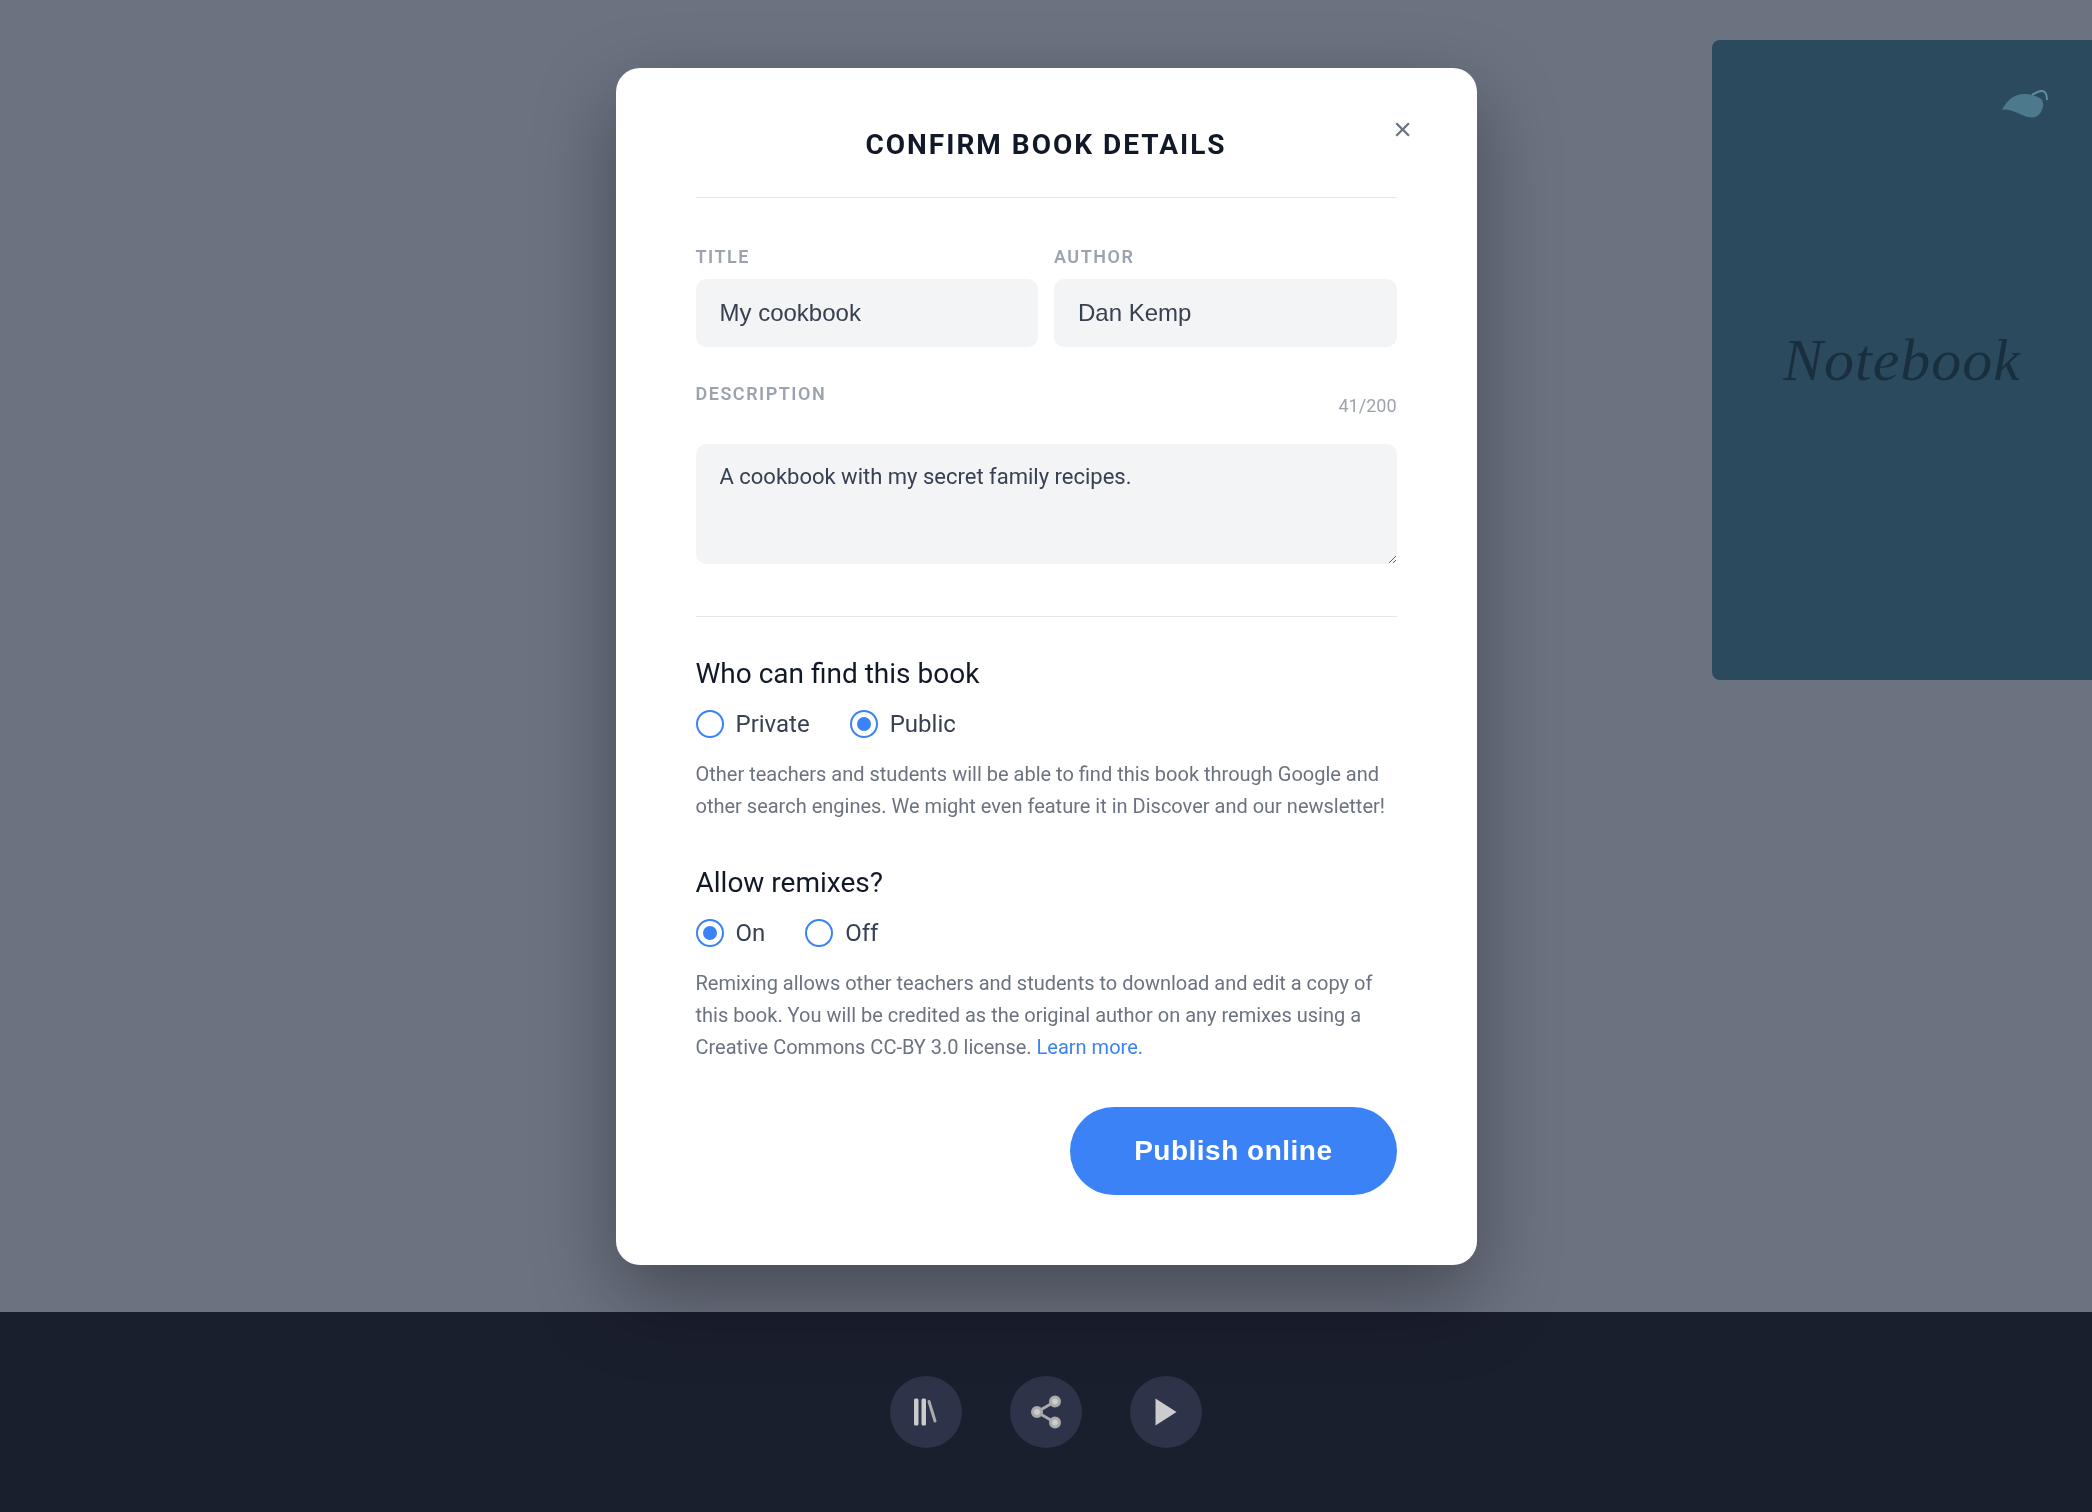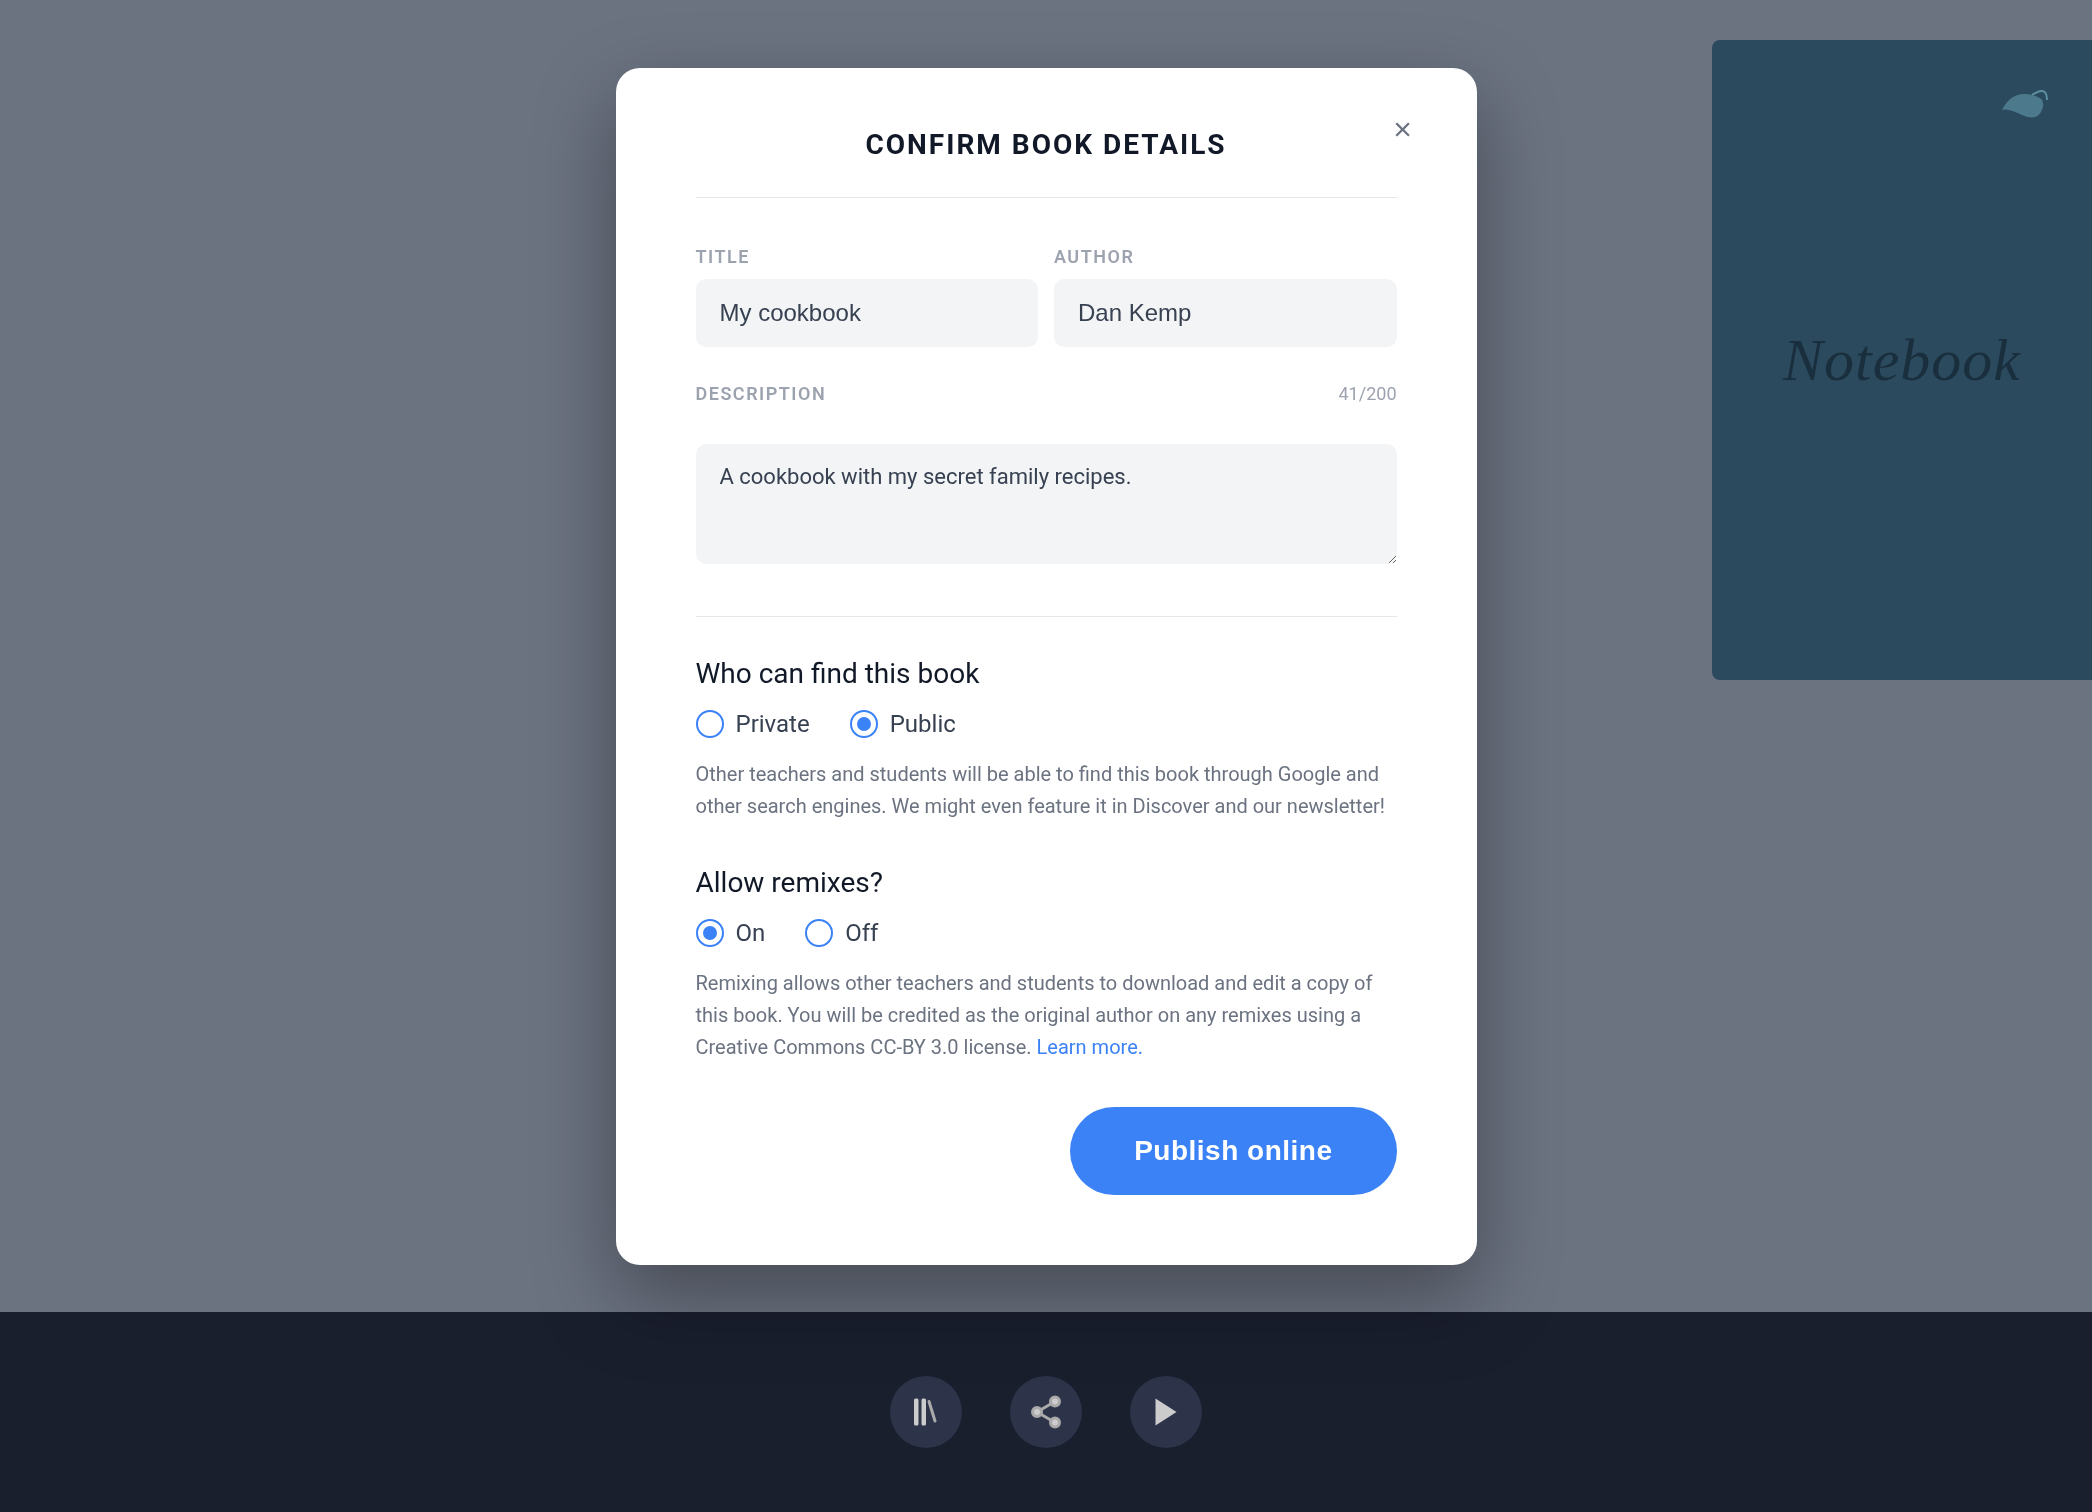--- a/index.html
+++ b/index.html
@@ -155,21 +155,21 @@
       width: 100%;
     }
 
     .description-row {
       margin-bottom: 48px;
     }
 
     .description-header {
       display: flex;
       justify-content: space-between;
-      align-items: flex-start;
+      align-items: flex-end;
       margin-bottom: 28px;
       gap: 36px;
     }
 
     .char-count {
       font-size: 18px;
       color: #9ca3af;
     }
 
     .form-textarea {

